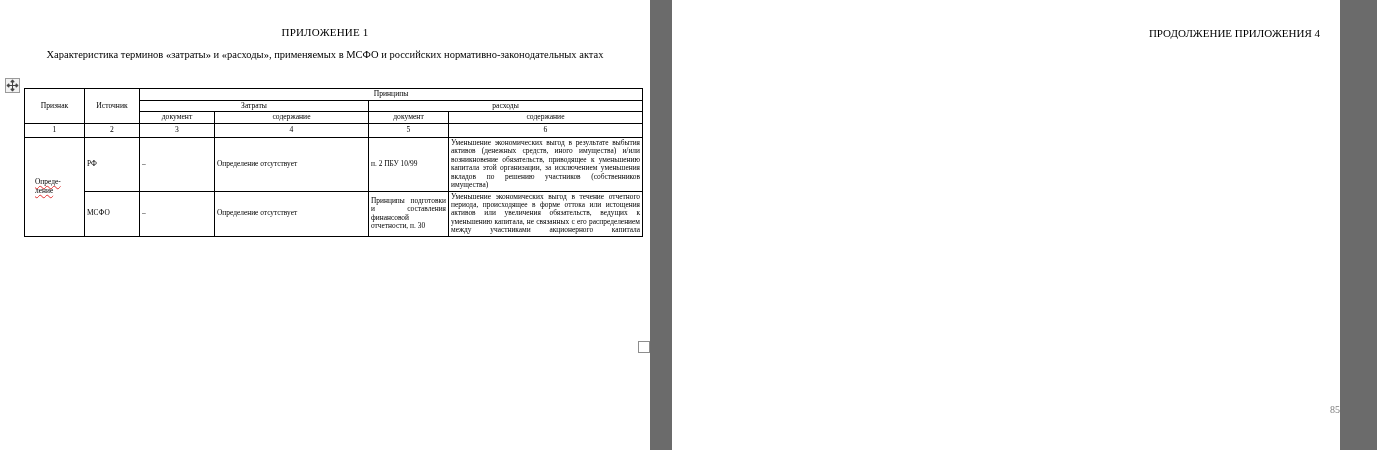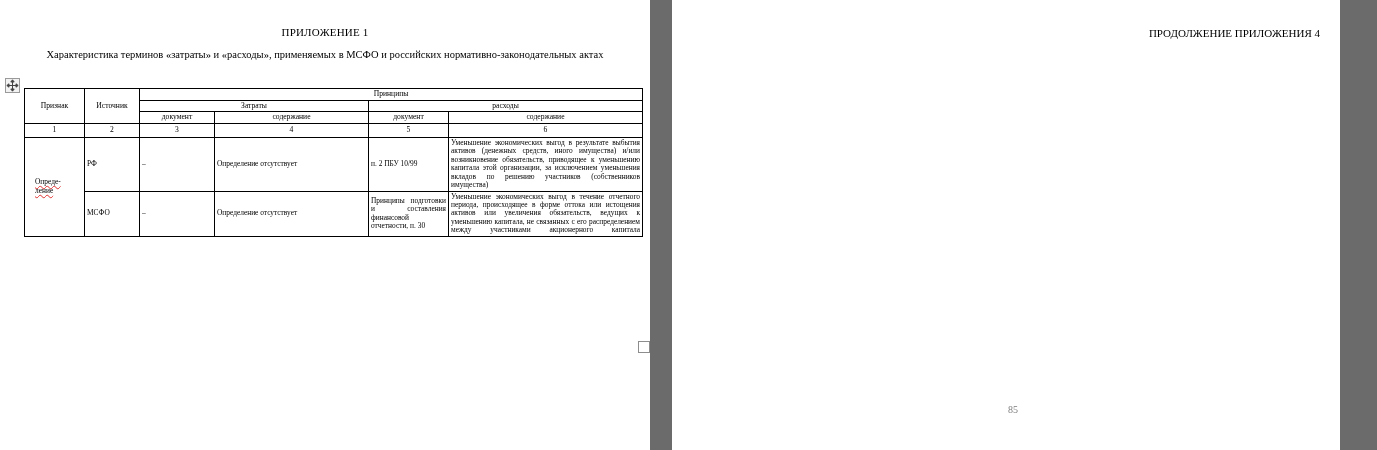--- a/index.html
+++ b/index.html
@@ -67,21 +67,21 @@
     position:absolute;left:5px;top:78px;width:15px;height:15px;
     border:1px solid #9a9a9a;background:#f2f2f2;box-sizing:border-box;
   }
   .move-handle svg{display:block;}
   .resize-handle{
     position:absolute;left:638px;top:341px;width:12px;height:12px;
     border:1px solid #8d8d8d;background:#ffffff;box-sizing:border-box;
   }
 
   .page-number{
-    position:absolute;left:14px;right:0;top:404px;text-align:center;
+    position:absolute;left:14px;right:0;top:404px;text-align:right;
     font-size:10px;color:#7d7d7d;
   }
 </style>
 </head>
 <body>
 
 <div class="workspace">
 
   <div class="page" id="page-left">
     <div class="page-inner">

